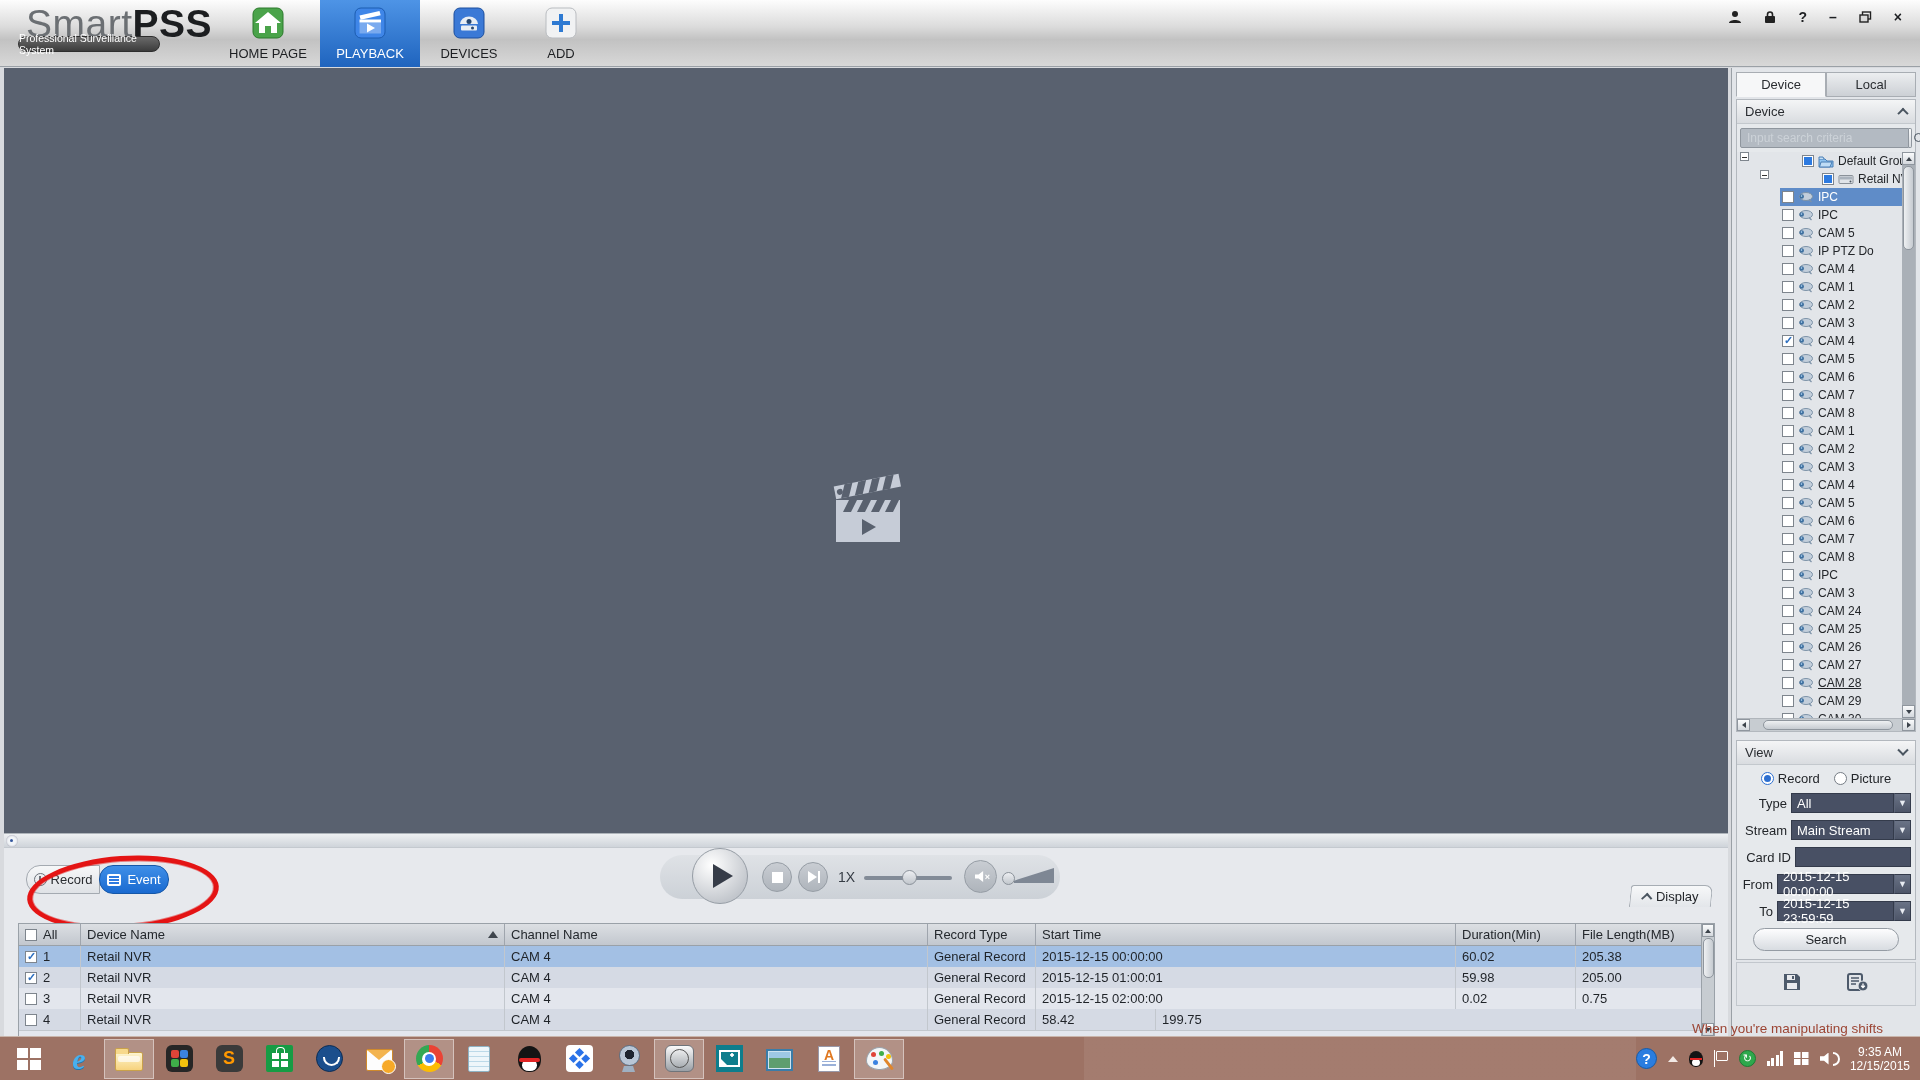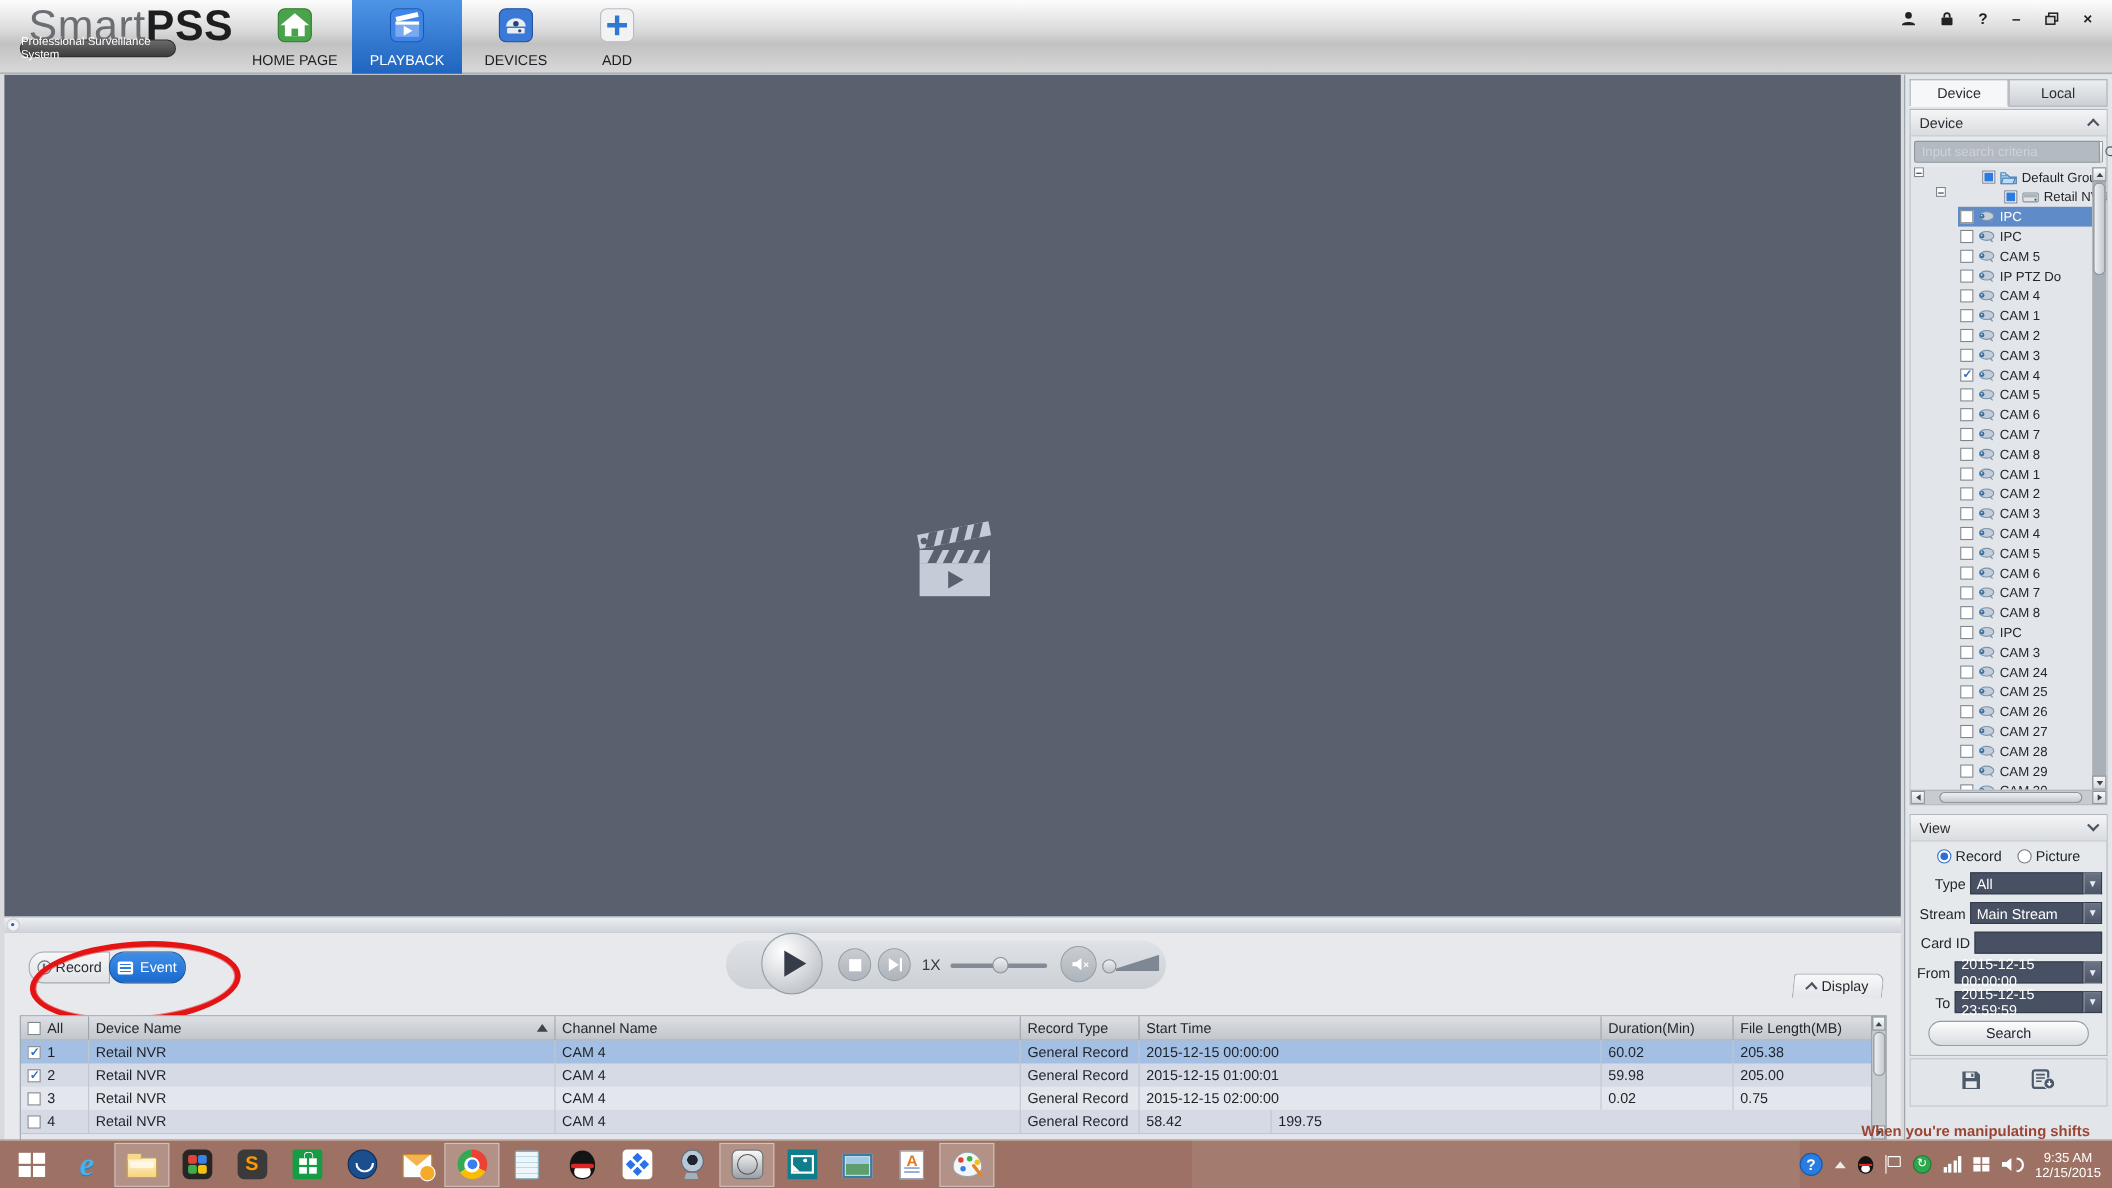--- a/index.html
+++ b/index.html
@@ -142,21 +142,21 @@
 
   
   .taskbar{position:absolute;left:0;top:1036px;width:1920px;height:44px;background:#9d7264;border-top:1px solid #c9b5ab;display:flex;align-items:center;z-index:30;}
   .tb-icons{display:flex;align-items:center;height:44px;padding-left:4px;}
   .tb-slot{width:50px;height:40px;margin-top:0;display:flex;align-items:center;justify-content:center;position:relative;}
   .tb-slot.active{background:rgba(255,255,255,.22);border:1px solid rgba(255,255,255,.45);}
   .tb-spacer{flex:1;height:44px;background:linear-gradient(90deg,transparent 0 180px,rgba(255,255,255,.07) 180px);}
   .tray{display:flex;align-items:center;gap:11px;padding-right:10px;height:44px;}
   .clockbox{color:#fff;font-size:12px;text-align:center;line-height:14px;white-space:nowrap;}
   .notify-text{position:absolute;right:0px;top:1021px;width:228px;height:16px;overflow:hidden;white-space:nowrap;
-    font-size:13.5px;font-weight:bold;color:#9c4534;z-index:25;}
+    font-size:13.5px;font-weight:normal;color:#9c4534;z-index:25;}
 
   
   .i-start{position:relative;width:24px;height:22px;}
   .i-start::before{content:"";position:absolute;inset:0;background:
     linear-gradient(#fff,#fff) 0 0/11px 10px no-repeat,linear-gradient(#fff,#fff) 13px 0/11px 10px no-repeat,
     linear-gradient(#fff,#fff) 0 12px/11px 10px no-repeat,linear-gradient(#fff,#fff) 13px 12px/11px 10px no-repeat;}
   .i-ie::before{content:"e";font-family:"Liberation Serif",serif;font-style:italic;font-weight:bold;font-size:30px;color:#49b0ee;text-shadow:0 1px 0 #1d78b4;}
   .i-folder{width:28px;height:19px;background:linear-gradient(#fdf4cf,#f7d37e);border:1px solid #c9a14a;border-radius:2px;position:relative;margin-top:5px;}
   .i-folder::before{content:"";position:absolute;left:-1px;top:-5px;width:12px;height:5px;background:#f7d98c;border:1px solid #c9a14a;border-bottom:none;border-radius:2px 2px 0 0;}
   .i-folder::after{content:"";position:absolute;left:2px;top:3px;right:2px;height:6px;background:rgba(255,255,255,.65);border-radius:2px;}
@@ -735,21 +735,21 @@
                   <svg width="16" height="12">
                     <ellipse cx="8" cy="5.5" rx="6.5" ry="4" fill="#c2cedb" stroke="#7d93a8"></ellipse>
                     <circle cx="3.8" cy="5.5" r="2.2" fill="#3c6e9e"></circle>
                     <circle cx="3.5" cy="5" r="0.8" fill="#bfe4ff"></circle>
                     <path d="M11 8.5l2.5 2.5" stroke="#7d93a8" stroke-width="1.2"></path>
                   </svg>
                 </span>
                 <span>CAM 27</span>
               </span>
             </div>
-            <div class="trow" style="padding-left: 43px;">
+            <div class="trow" style="padding-left: 43px; text-decoration: underline;">
               <span class="trow-inner">
                 <span class="cb"></span>
                 <span class="ticon">
                   <svg width="16" height="12">
                     <ellipse cx="8" cy="5.5" rx="6.5" ry="4" fill="#c2cedb" stroke="#7d93a8"></ellipse>
                     <circle cx="3.8" cy="5.5" r="2.2" fill="#3c6e9e"></circle>
                     <circle cx="3.5" cy="5" r="0.8" fill="#bfe4ff"></circle>
                     <path d="M11 8.5l2.5 2.5" stroke="#7d93a8" stroke-width="1.2"></path>
                   </svg>
                 </span>

